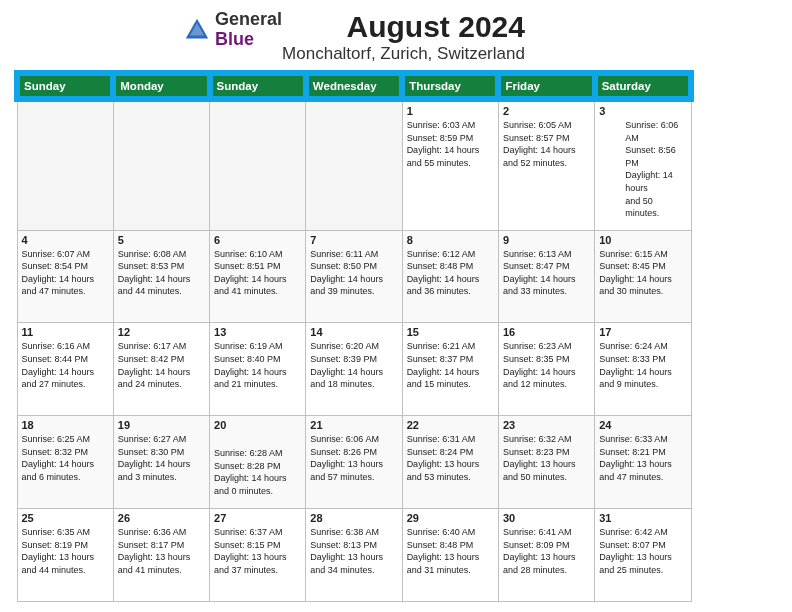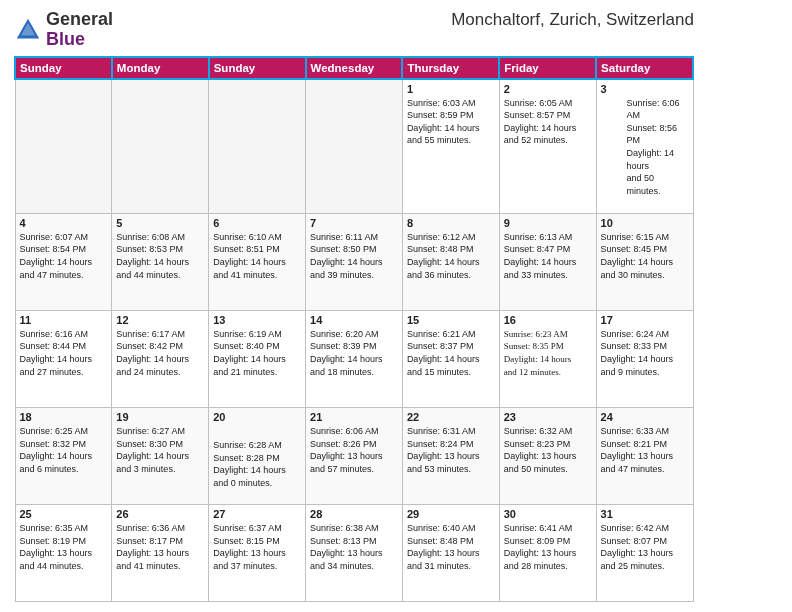--- a/index.html
+++ b/index.html
@@ -9,20 +9,21 @@
       width: 792px;
       height: 612px;
       overflow: hidden;
     }
     .page {
       width: 708px;
       height: 612px;
       padding: 10px 14px 10px 14px;
       display: flex;
       flex-direction: column;
+      align-items: center;
     }
     .header {
       display: flex;
       justify-content: space-between;
       align-items: flex-start;
       margin-bottom: 6px;
     }
     .logo {
       display: flex;
       align-items: center;
@@ -51,27 +52,27 @@
       font-size: 17px;
       color: #333;
     }
     .calendar {
       flex: 1;
       border-collapse: collapse;
       width: 100%;
       table-layout: fixed;
     }
     .calendar th {
-      background-color: #be185d;
+      background-color: #15803d;
       color: #fff;
       font-size: 11.5px;
       font-weight: bold;
       padding: 4px 4px;
       text-align: left;
-      border: 2px solid #0ea5e9;
+      border: 6px solid #0ea5e9;
     }
     .calendar td {
       border: 1px solid #c0c0c0;
       vertical-align: top;
       padding: 3px 4px;
       font-size: 9.5px;
       color: #222;
       background: #fff;
       height: 88px;
     }
@@ -102,20 +103,21 @@
       <svg class="logo-icon" viewBox="0 0 40 40">
         <polygon points="20,4 36,32 4,32" fill="#2a6bbf"></polygon>
         <polygon points="20,10 30,28 10,28" fill="#fff" opacity="0.3"></polygon>
       </svg>
       <div class="logo-text">
         <span class="general">General</span><br>
         <span class="blue">Blue</span>
       </div>
     </div>
     <div class="title-area">
+      <div class="month-title">August 2024</div>
       <div class="location">Monchaltorf, Zurich, Switzerland</div>
     </div>
   </div>
 
   <table class="calendar">
     <thead>
       <tr>
       <th>Sunday</th>
           <th>Monday</th>
           <th>Sunday</th>
@@ -235,21 +237,21 @@
           </td>
           <td>
             <span class="day-num">15</span>
             <div class="day-info" style="white-space: pre-line;">Sunrise: 6:21 AM
 Sunset: 8:37 PM
 Daylight: 14 hours
 and 15 minutes.</div>
           </td>
           <td>
             <span class="day-num">16</span>
-            <div class="day-info" style="white-space: pre-line; font-family: Liberation Serif, serif;">Sunrise: 6:23 AM
+            <div class="day-info" style="white-space: pre-line;">Sunrise: 6:23 AM
 Sunset: 8:35 PM
 Daylight: 14 hours
 and 12 minutes.</div>
           </td>
           <td>
             <span class="day-num">17</span>
             <div class="day-info" style="white-space: pre-line;">Sunrise: 6:24 AM
 Sunset: 8:33 PM
 Daylight: 14 hours
 and 9 minutes.</div>

